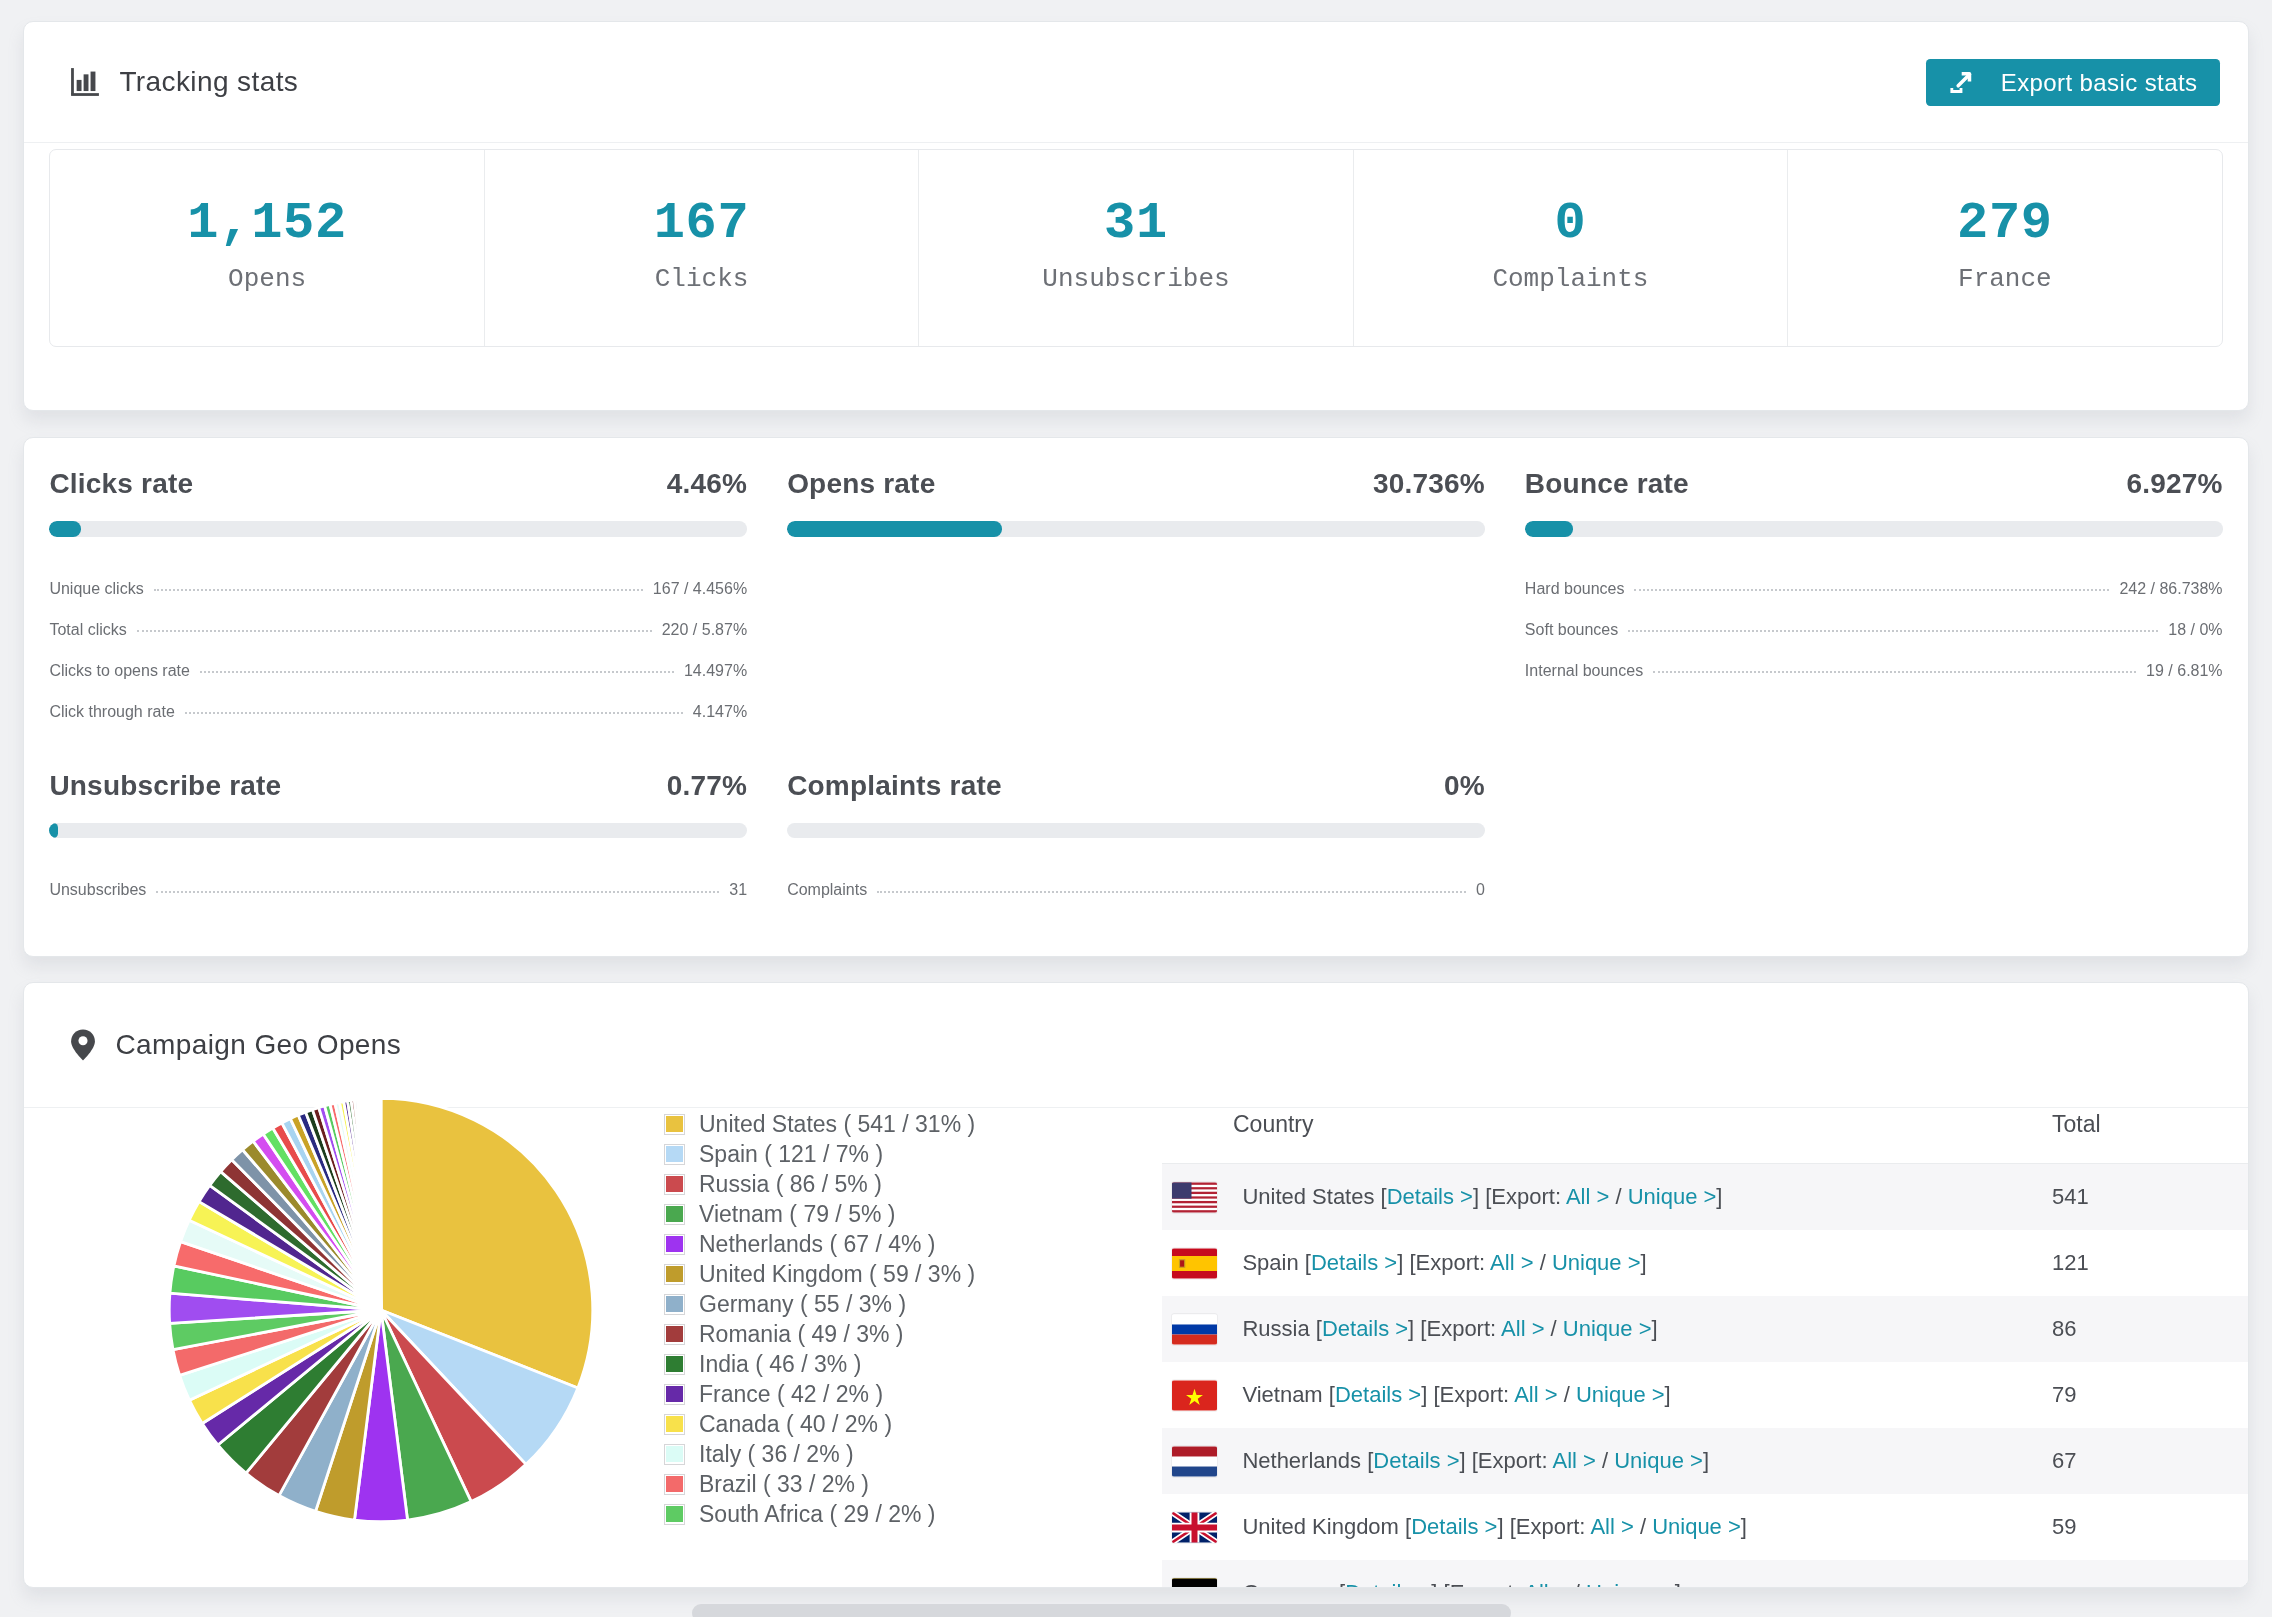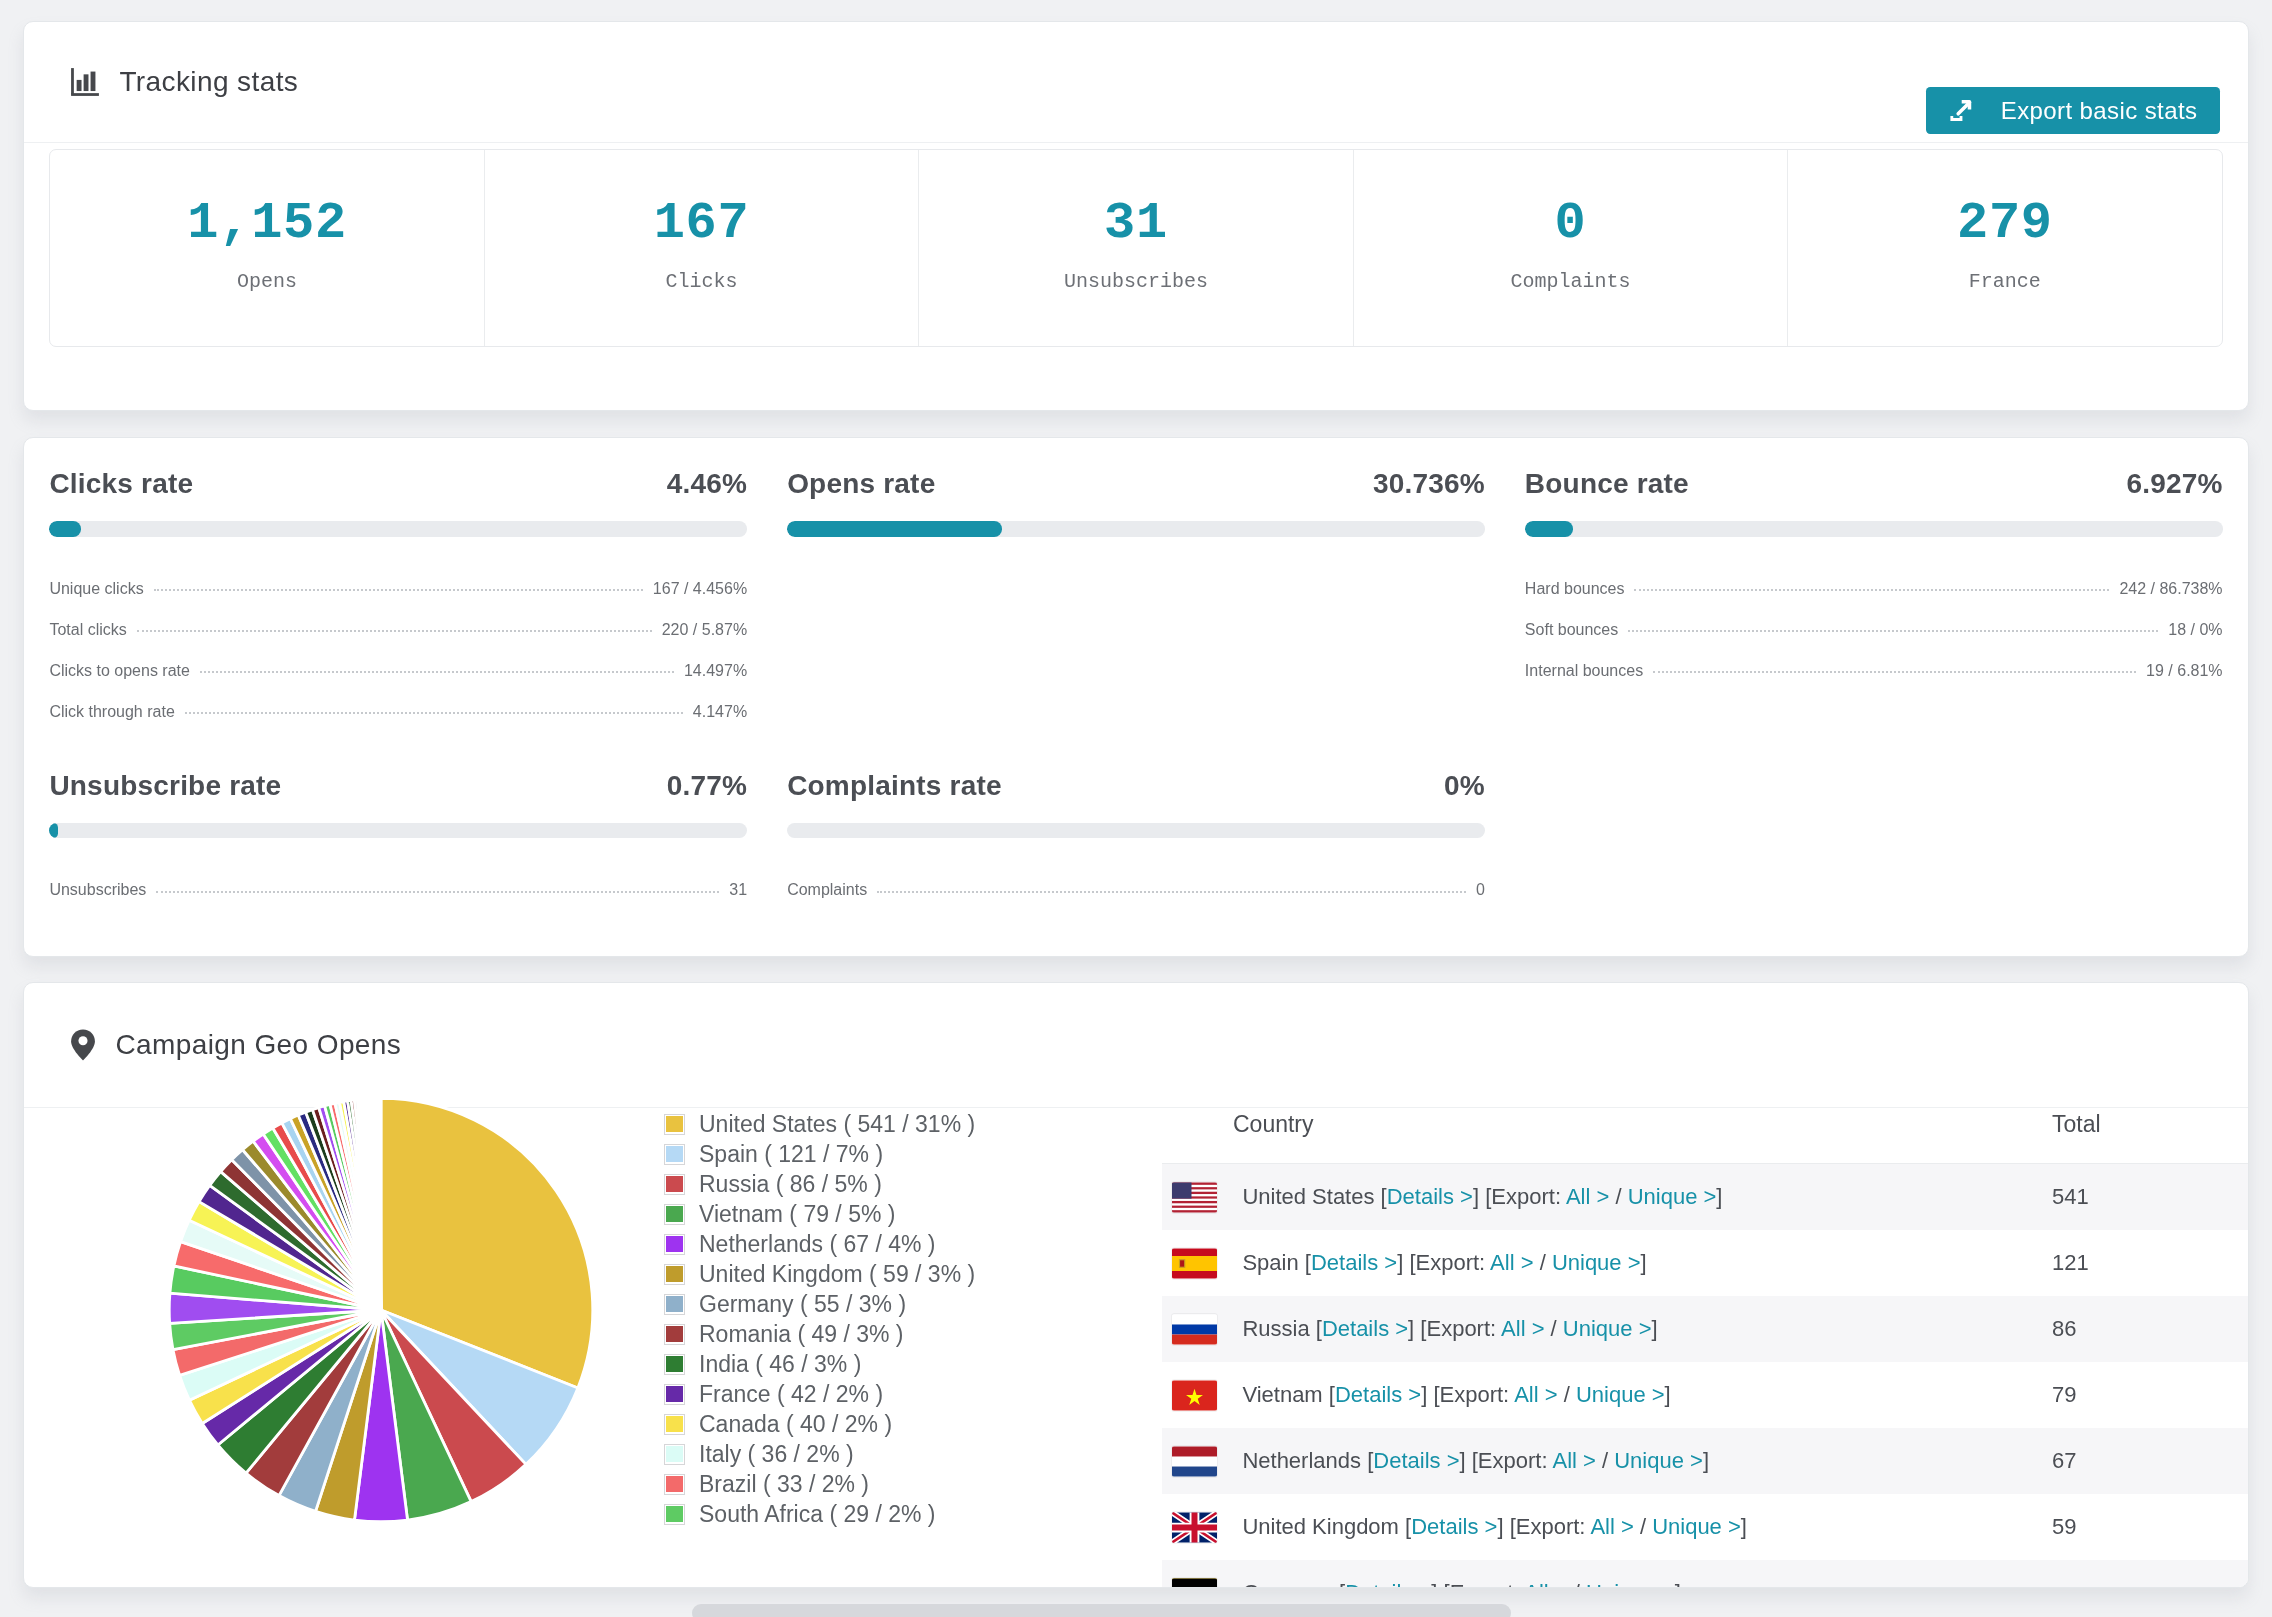--- a/index.html
+++ b/index.html
@@ -24,32 +24,32 @@
     padding-left:45px;border-bottom:1.4px solid #eef0f2;box-sizing:border-box;
   }
   #card-geo .card-header{height:125px;}
   .card-title{font-size:28px;font-weight:500;color:#3d3f44;margin-left:18.4px;letter-spacing:0.4px;}
   .hdr-icon{flex:none;display:flex;}
 
   .export-btn{
     position:absolute;right:28px;top:37px;height:47px;
     background:var(--accent);color:#fff;border:none;border-radius:4.2px;
     font-family:inherit;font-size:24px;font-weight:500;letter-spacing:0.4px;
-    display:flex;align-items:center;gap:28px;padding:0 22.6px;cursor:pointer;margin-top:28px;
+    display:flex;align-items:center;gap:28px;padding:0 22.6px;cursor:pointer;
   }
 
   
   #stats-row{
     margin:5.6px 25.4px 0;height:198px;display:flex;
     border:1.4px solid #e7e9ec;border-radius:7px;box-sizing:border-box;background:#fff;font-family:Liberation Mono, monospace;
   }
   .stat-cell{flex:1;text-align:center;padding-top:44px;box-sizing:border-box;}
   .stat-cell + .stat-cell{border-left:1.4px solid #eaecee;}
   .stat-value{font-size:52px;font-weight:700;color:var(--accent);letter-spacing:0.7px;}
-  .stat-label{font-size:20px;color:#6d7076;margin-top:17px;}
+  .stat-label{font-size:26px;color:#6d7076;margin-top:11px;}
 
   
   #rates-grid{display:grid;grid-template-columns:repeat(3,1fr);column-gap:40px;row-gap:49px;padding:30px 25.4px 0;}
   .rate-title-row{display:flex;justify-content:space-between;align-items:center;}
   .rate-title,.rate-pct{font-size:28px;font-weight:700;color:#4b4e54;letter-spacing:0.2px;}
   .rate-bar{margin-top:21px;height:15.5px;background:#e9ebee;border-radius:7.8px;overflow:hidden;}
   .rate-fill{height:100%;background:var(--accent);border-radius:7.8px;}
   .rate-rows{margin-top:20px;}
   .rate-row{display:flex;align-items:flex-end;height:41px;font-size:16px;color:#6b6e73;}
   .rate-row .lbl,.rate-row .val{line-height:1.1;white-space:nowrap;}

